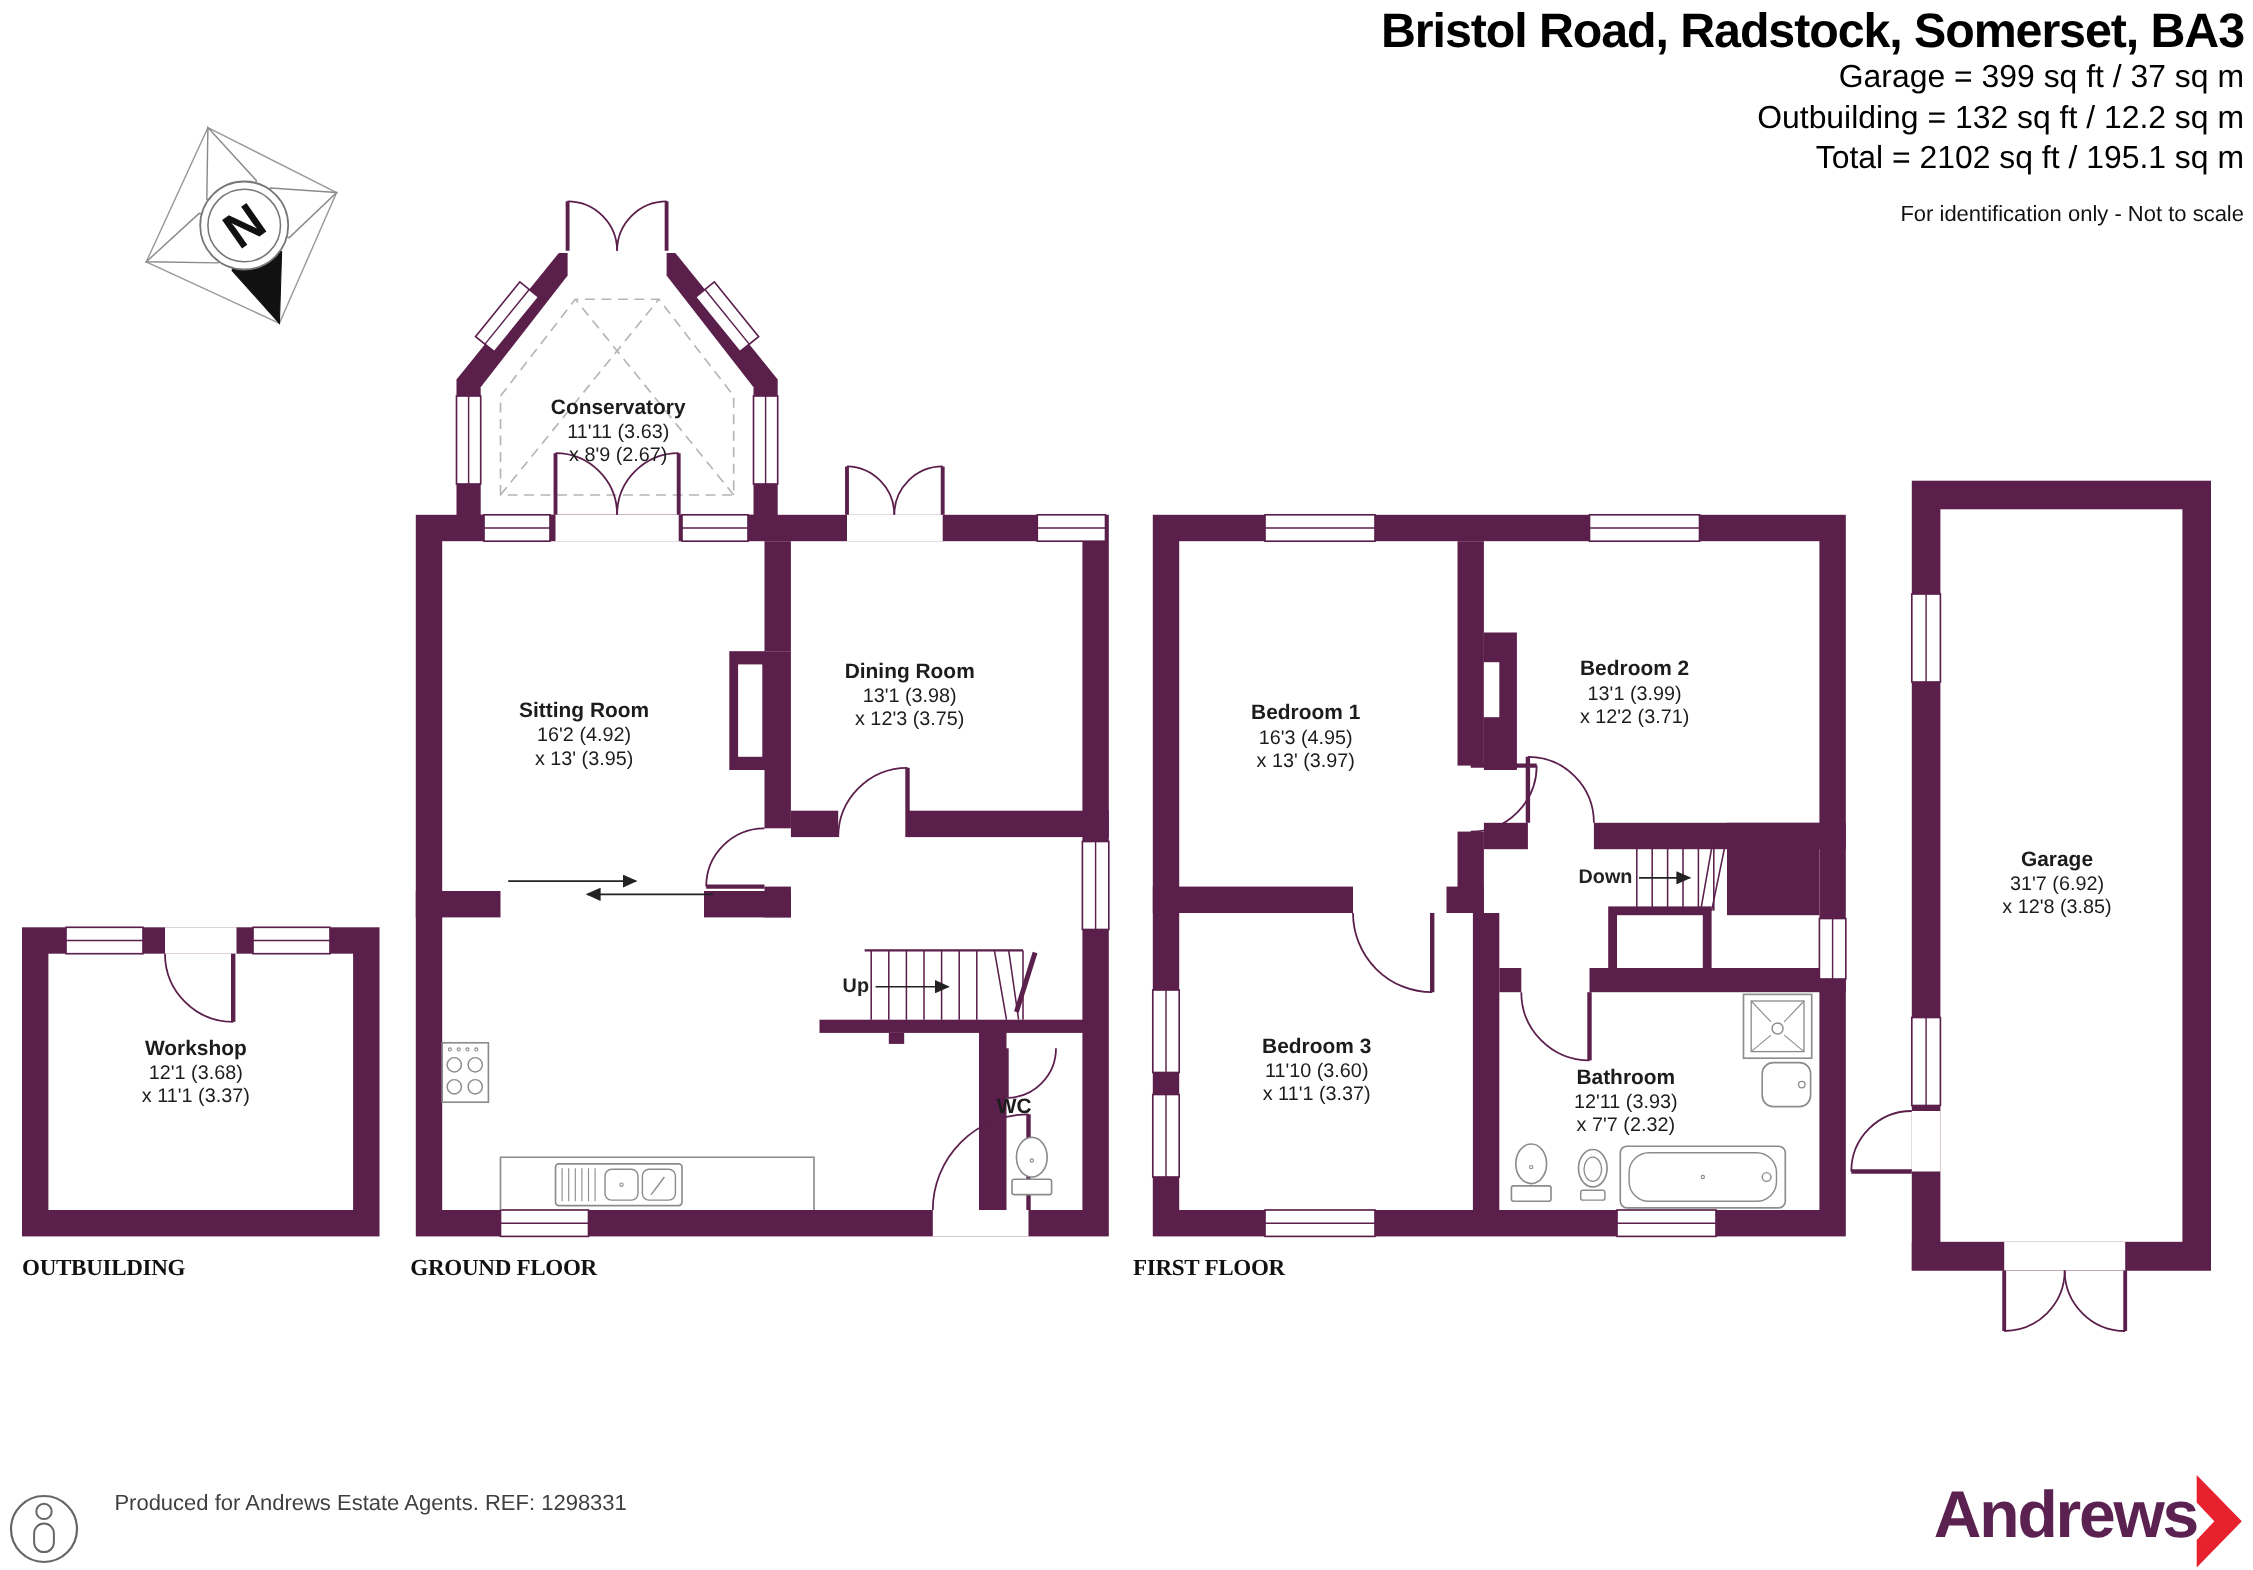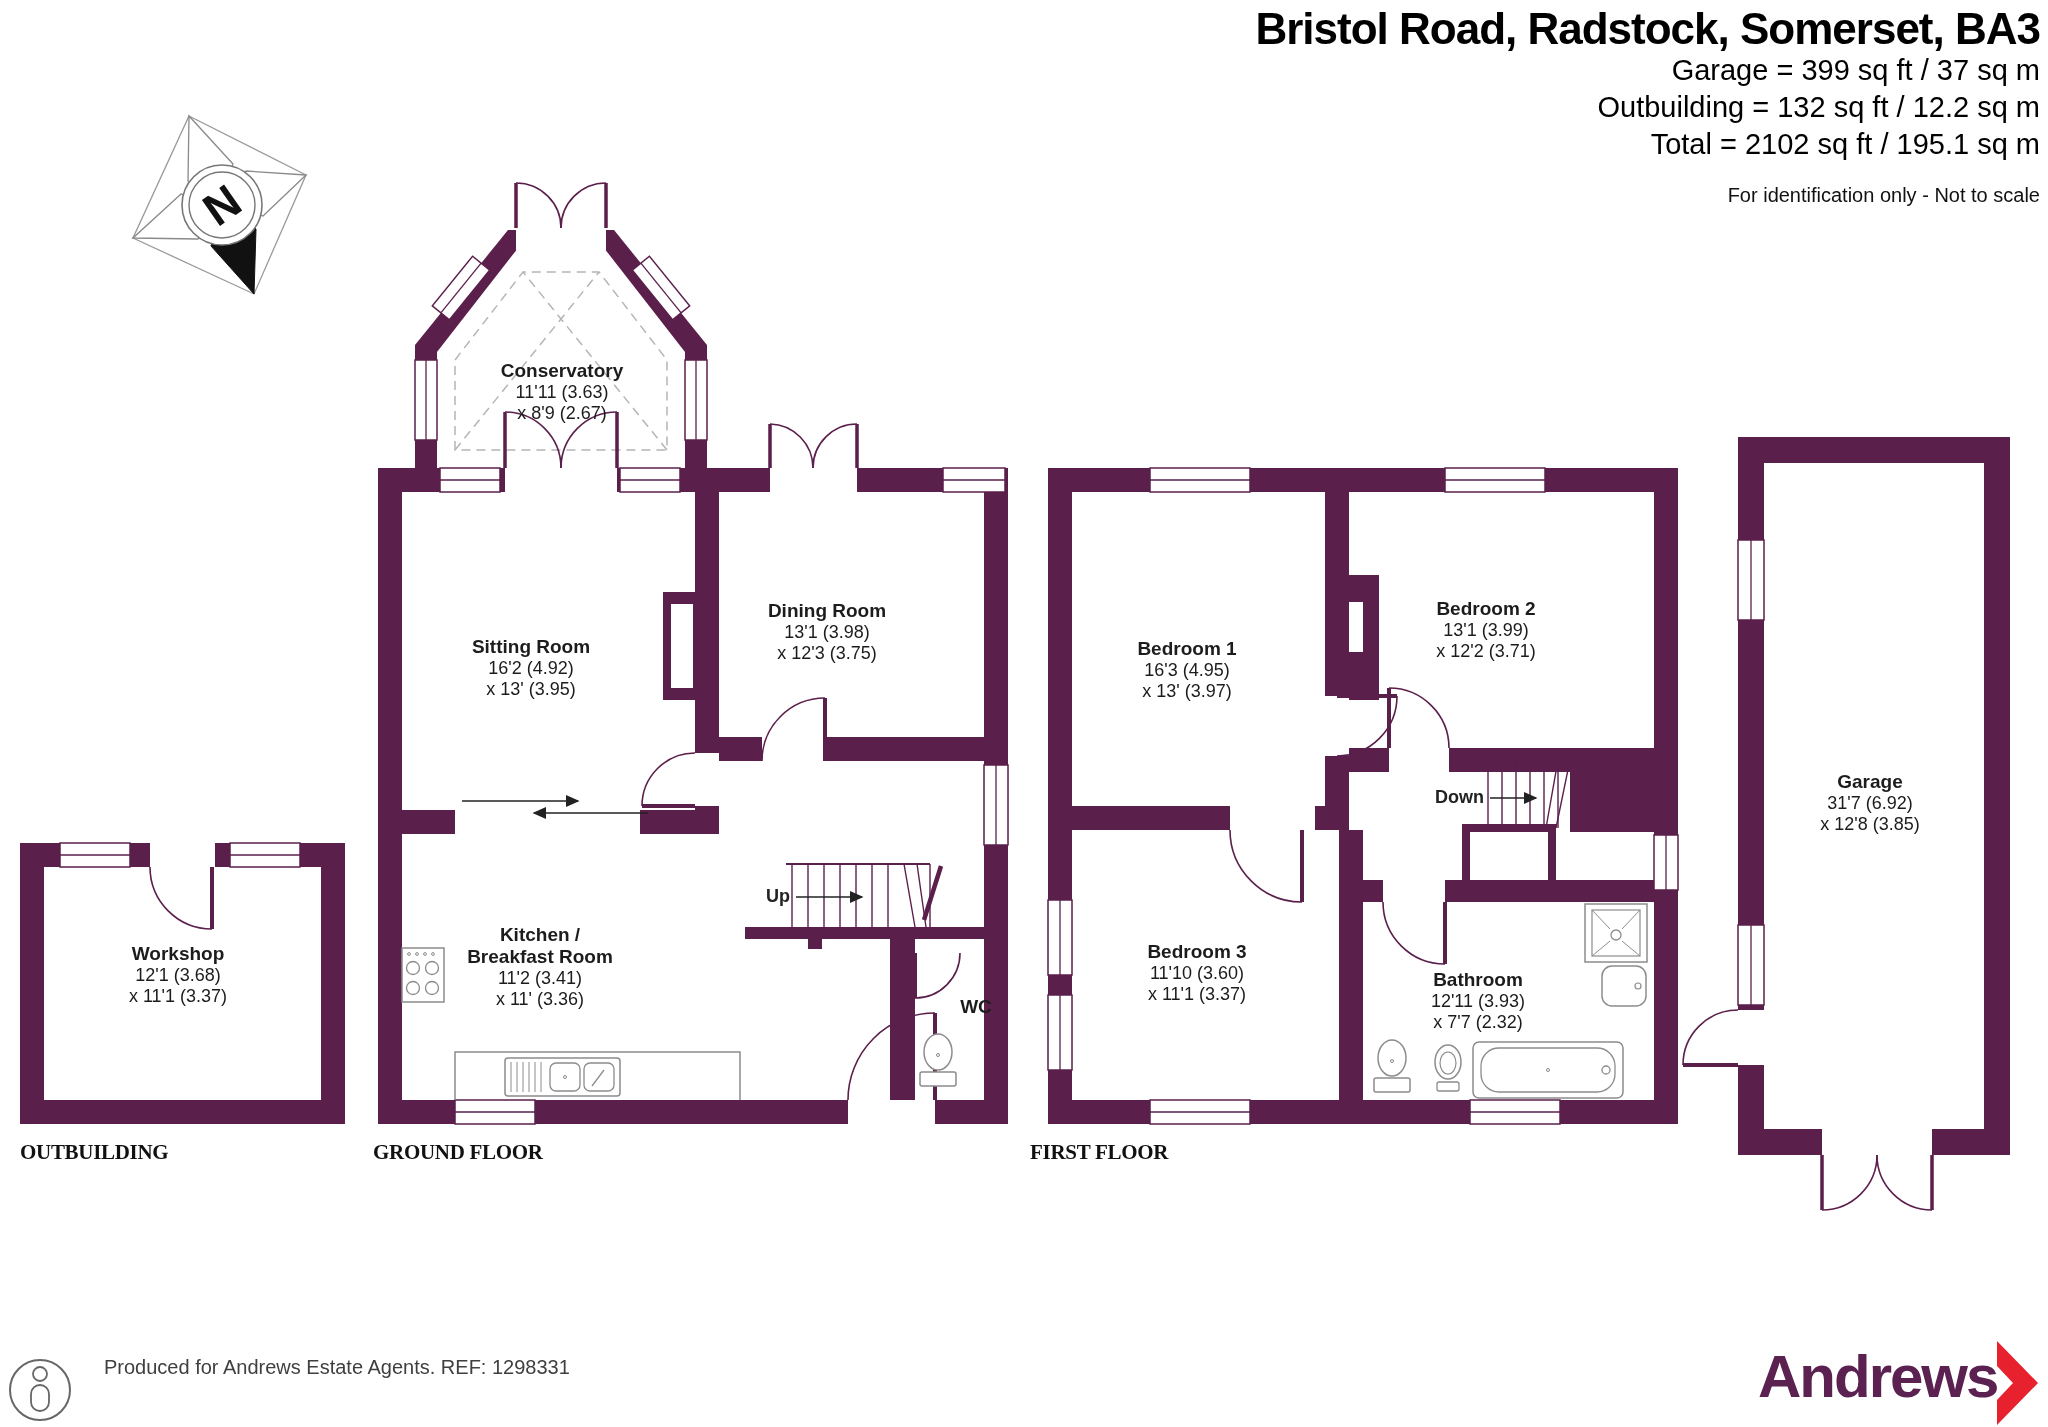--- a/index.html
+++ b/index.html
@@ -322,28 +322,22 @@
   <div class="rd">16'2 (4.92)</div>
   <div class="rd">x 13' (3.95)</div>
 </div>
 
 <div class="rl" style="left:827px;top:600px">
   <div class="rn">Dining Room</div>
   <div class="rd">13'1 (3.98)</div>
   <div class="rd">x 12'3 (3.75)</div>
 </div>
 
-<div class="rl" style="left:540px;top:924px">
-  <div class="rn">Kitchen /</div>
-  <div class="rn">Breakfast Room</div>
-  <div class="rd">11'2 (3.41)</div>
-  <div class="rd">x 11' (3.36)</div>
-</div>
-
-<div class="rl" style="left:976px;top:996px">
+
+<div class="rl" style="left:922px;top:996px">
   <div class="rn">WC</div>
 </div>
 
 <div class="rl" style="left:1187px;top:638px">
   <div class="rn">Bedroom 1</div>
   <div class="rd">16'3 (4.95)</div>
   <div class="rd">x 13' (3.97)</div>
 </div>
 
 <div class="rl" style="left:1486px;top:598px">

